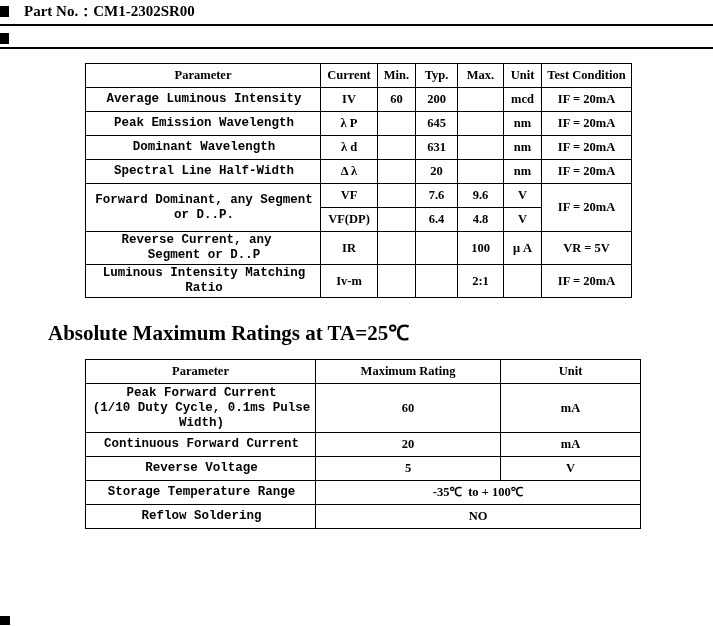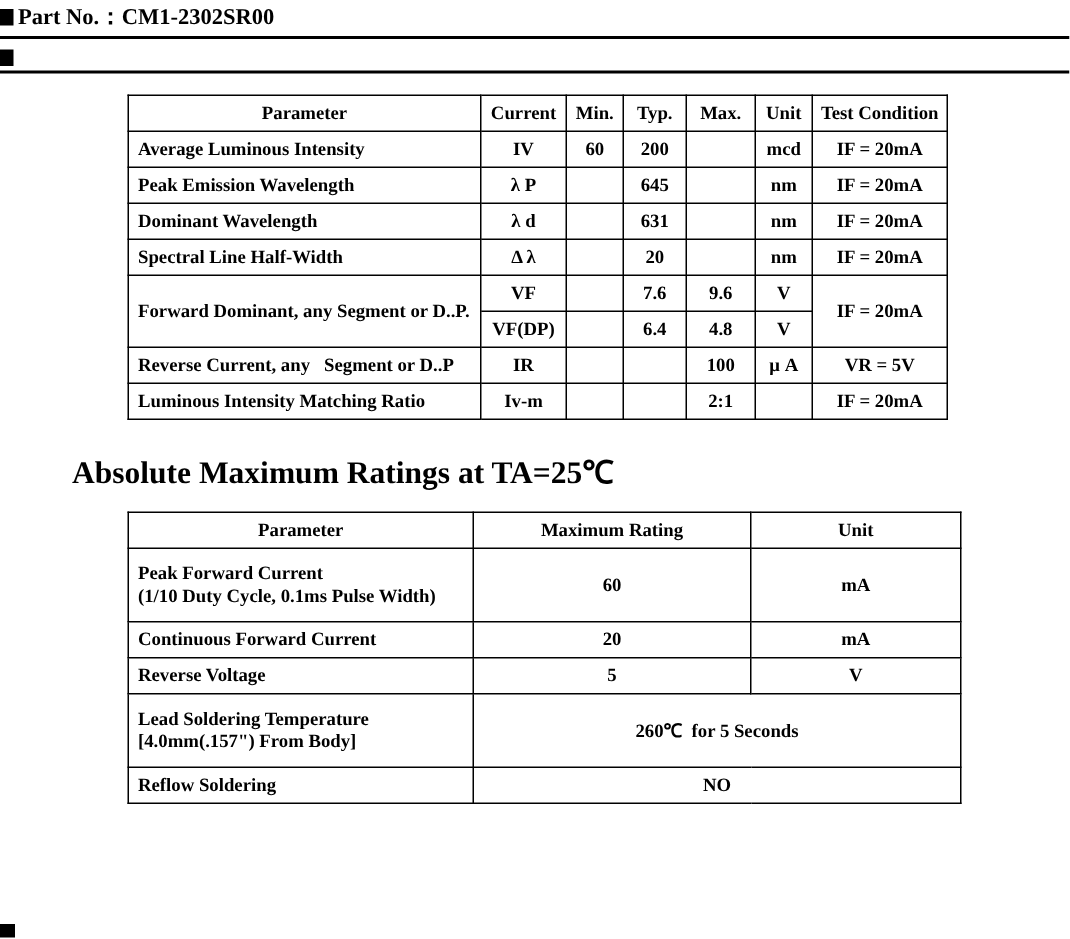--- a/index.html
+++ b/index.html
@@ -6,21 +6,21 @@
   html, body { margin: 0; padding: 0; }
   body {
     width: 713px; height: 626px;
     background: #ffffff; color: #000000;
     font-family: "Liberation Serif", serif;
     font-weight: bold;
     overflow: hidden;
     position: relative;
   }
   .rule-line {
-    display: flex; align-items: center; gap: 3px;
+    display: flex; align-items: center; gap: 15px;
     border-bottom: 2px solid #000;
     padding: 2px 0 3px 0;
     width: 100%;
   }
   .rule-line.second { margin-top: 5px; }
   .sq {
     width: 9px; height: 11px; background: #000; flex: 0 0 auto;
   }
   .title-text { font-size: 15px; white-space: nowrap; }
   table { border-collapse: collapse; table-layout: fixed; }
@@ -28,21 +28,21 @@
     border: 1px solid #000;
     font-size: 12.5px;
     font-weight: bold;
     text-align: center;
     vertical-align: middle;
     padding: 1px 3px;
     height: 24px;
     line-height: 1.2;
     overflow: hidden;
   }
-  td.param { text-align: left; padding-left: 6px; padding-right: 4px; }
+  td.param { text-align: center; padding-left: 6px; padding-right: 4px; font-family: Liberation Mono, monospace; }
   #t1 { margin: 14px 0 0 85px; width: 546px; }
   #t2 { margin: 13px 0 0 85px; width: 555px; }
   tr.tall td { height: 49px; }
   #amr-title { margin: 20px 0 0 48px; font-size: 21px; }
   .pl { display: block; }
   .bottom-sq {
     position: absolute; left: 0; bottom: 1px;
     width: 10px; height: 9px; background: #000;
   }
 </style>
@@ -176,26 +176,23 @@
   <tr>
     <td class="param">Continuous Forward Current</td>
     <td>20</td>
     <td>mA</td>
   </tr>
   <tr>
     <td class="param">Reverse Voltage</td>
     <td>5</td>
     <td>V</td>
   </tr>
-  <tr class="tall">
-    <td class="param">
-      <span class="pl">Lead Soldering Temperature</span>
-      <span class="pl">[4.0mm(.157") From Body]</span>
-    </td>
-    <td colspan="2">260℃&nbsp; for 5 Seconds</td>
+  <tr>
+    <td class="param">Storage Temperature Range</td>
+    <td colspan="2">-35℃&nbsp; to + 100℃</td>
   </tr>
   <tr>
     <td class="param">Reflow Soldering</td>
     <td colspan="2">NO</td>
   </tr>
 </tbody>
   </table>
 
 <span class="bottom-sq"></span>
 

